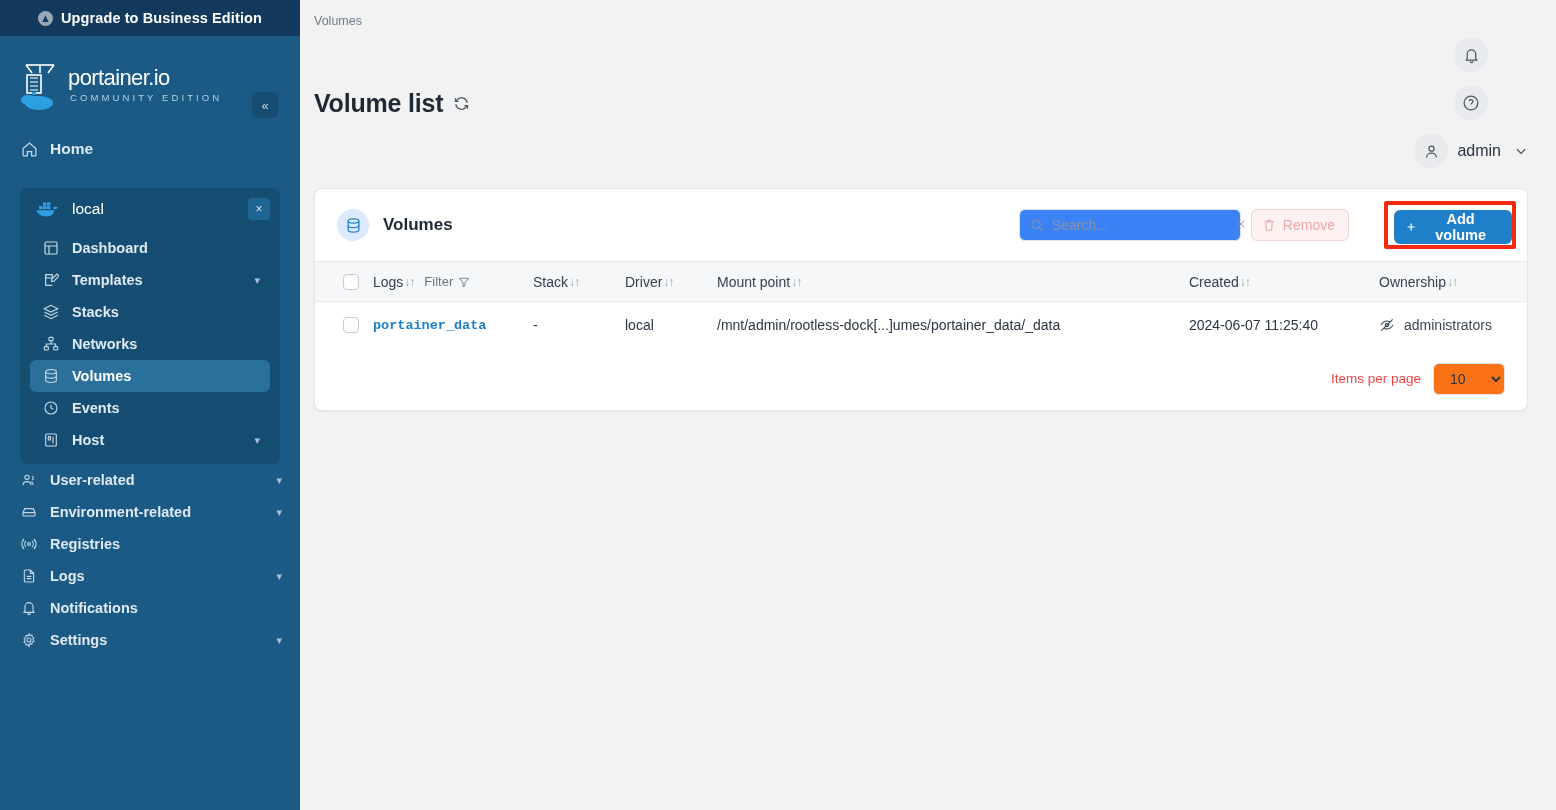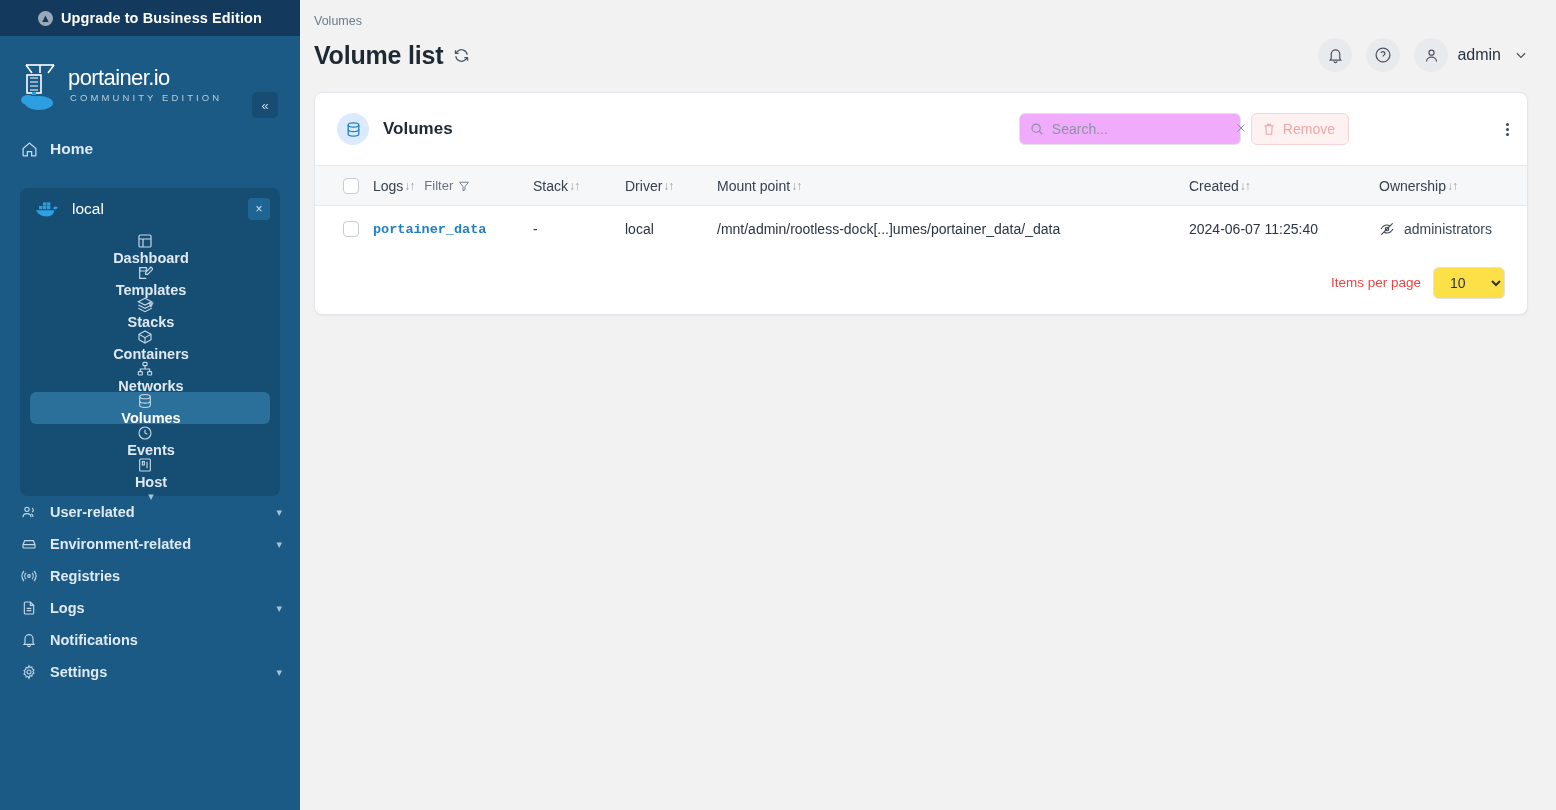--- a/index.html
+++ b/index.html
@@ -94,21 +94,21 @@
     flex-shrink: 0; display: flex; align-items: center; justify-content: center;
     color: #c4d8e6;
   }
   .nav-item .nav-label { flex: 1; white-space: nowrap; font-weight: bold; }
   .nav-item .chev { color: #a9c2d4; font-size: 11px; }
   .nav-item.active { background: #2b6f9b; color: #ffffff; }
   .nav-item.home {
     margin: 14px 8px 0 8px; height: 34px; font-size: 15.5px;
   }
   .env-nav { padding-top: 2px; }
-  .env-nav .nav-item { margin: 0 10px; flex-direction: column; }
+  .env-nav .nav-item { margin: 0 10px; }
 
   .admin-title {
     color: #cfe0ec; font-size: 14px;
     padding: 26px 0 10px 22px;
   }
   .admin-nav .nav-item { margin: 0 8px; height: 32px; }
 
   
   .main {
     flex: 1; height: 810px;
@@ -127,21 +127,21 @@
   .page-title {
     font-size: 25px; color: #1f2933; font-weight: bold;
     letter-spacing: -0.2px;
   }
   .refresh-btn {
     background: none; border: none; cursor: pointer;
     margin-left: 10px; color: #4a5a6a;
     display: flex; align-items: center;
   }
   .head-right {
-    margin-left: auto; display: flex; align-items: center; gap: 14px;
+    margin-left: auto; display: flex; align-items: center; gap: 14px; flex-direction: column;
   }
   .circle-btn {
     width: 34px; height: 34px; border-radius: 50%;
     background: #e9eaee; border: none; cursor: pointer;
     display: flex; align-items: center; justify-content: center;
     color: #4b5563;
   }
   .user-chip { display: flex; align-items: center; gap: 9px; cursor: pointer; }
   .user-name { font-size: 16px; color: #2a3542; }
   .user-chev { color: #4a5360; font-size: 12px; margin-left: 4px; }
@@ -172,21 +172,21 @@
     margin-left: 14px;
   }
   .card-actions {
     margin-left: auto; display: flex; align-items: center; gap: 10px;
   }
   .search-wrap {
     width: 222px; height: 32px;
     border: 1px solid #dfe3e8; border-radius: 6px;
     display: flex; align-items: center;
     padding: 0 8px 0 10px;
-    background: #f0abfc;
+    background: #3b82f6;
   }
   .search-wrap svg { color: #8b94a0; flex-shrink: 0; }
   .search-input {
     border: none; outline: none; flex: 1;
     font-size: 14px; font-family: inherit;
     color: #2a3542; margin-left: 8px;
     background: transparent;
   }
   .search-input::placeholder { color: #8b94a0; }
   .search-clear {
@@ -272,21 +272,21 @@
   .card-foot {
     height: 62px; display: flex; align-items: center;
     justify-content: flex-end;
     padding: 0 22px 0 0;
     gap: 12px;
   }
   .ipp-label { font-size: 13.5px; color: #ef4444; }
   .ipp-select {
     height: 32px; width: 72px;
     border: 1px solid #dfe3e8; border-radius: 6px;
-    background: #fde047; font-size: 14px; color: #2a3542;
+    background: #f97316; font-size: 14px; color: #2a3542;
     font-family: inherit; padding: 0 6px 0 12px;
     cursor: pointer;
   }
 </style>
 </head>
 <body>
 
 <div class="app">
 
   <aside class="sidebar">
@@ -379,29 +379,20 @@
           <span class="nav-ico">
             <svg width="16" height="16" viewBox="0 0 24 24" fill="none" stroke="currentColor" stroke-width="1.7">
               <path d="M12 2 2 7l10 5 10-5z"></path>
                 <path d="M2 12l10 5 10-5"></path>
                 <path d="M2 17l10 5 10-5"></path>
             </svg>
           </span>
           <span class="nav-label">Stacks</span>
         </a>
 
-        <a class="nav-item">
-          <span class="nav-ico">
-            <svg width="16" height="16" viewBox="0 0 24 24" fill="none" stroke="currentColor" stroke-width="1.7">
-              <path d="M21 8l-9-5-9 5v8l9 5 9-5z"></path>
-                <path d="M3 8l9 5 9-5M12 13v8"></path>
-            </svg>
-          </span>
-          <span class="nav-label">Containers</span>
-        </a>
 
 
         <a class="nav-item">
           <span class="nav-ico">
             <svg width="16" height="16" viewBox="0 0 24 24" fill="none" stroke="currentColor" stroke-width="1.7">
               <rect x="9" y="2" width="6" height="5" rx="1"></rect>
                 <rect x="2" y="16" width="6" height="5" rx="1"></rect>
               <rect x="16" y="16" width="6" height="5" rx="1"></rect>
                 <path d="M12 7v5M5 16v-4h14v4"></path>
             </svg>
@@ -595,20 +586,28 @@
           <div style="width:132px;height:34px;"></div>
 
           <button class="kebab">
             <span></span>
             <span></span>
             <span></span>
           </button>
         </div>
       </div>
 
+      <div class="highlight-box" style="left:1069px; top:12px; width:132px; height:48px;">
+        <button class="btn-add inner-btn" style="pointer-events:auto;">
+          <svg width="14" height="14" viewBox="0 0 24 24" fill="none" stroke="currentColor" stroke-width="2.4">
+            <path d="M12 5v14M5 12h14"></path>
+          </svg>
+          <span>Add volume</span>
+        </button>
+      </div>
 
       <table>
         <thead>
           <tr>
             <th class="col-chk">
               <span class="chk"></span>
             </th>
             <th class="col-name">
               <div class="th-inner">
                 <span>Logs</span>

